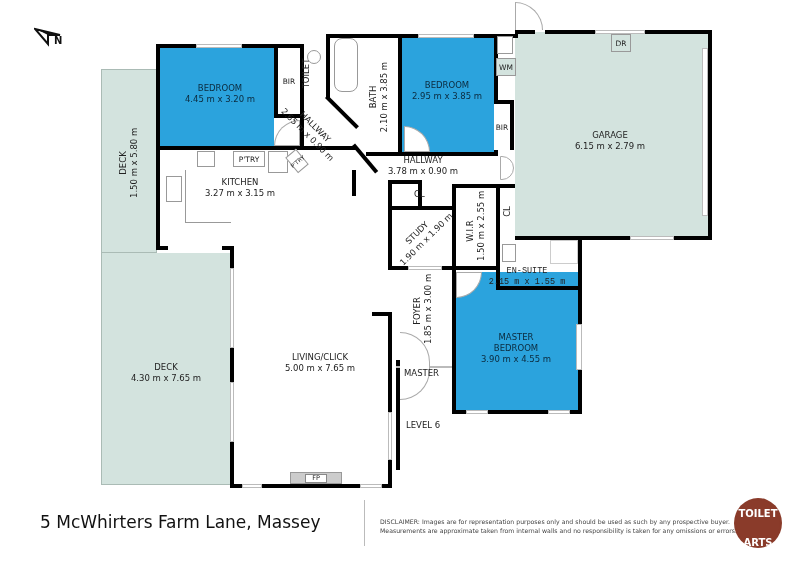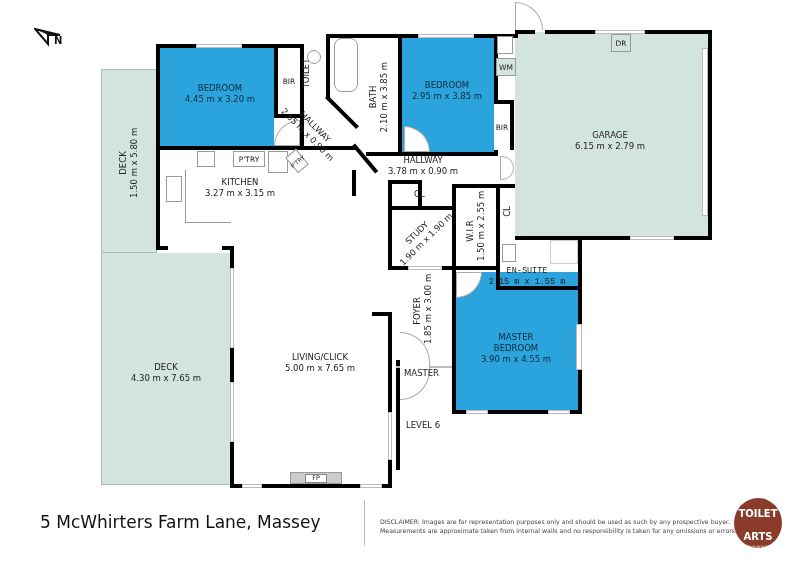--- a/index.html
+++ b/index.html
@@ -248,15 +248,15 @@
 </div>
 
 <div class="footer-title">5 McWhirters Farm Lane, Massey</div>
 <div class="divider"></div>
 <div class="disclaimer">
   <div>DISCLAIMER: Images are for representation purposes only and should be used as such by any prospective buyer.</div>
   <div>Measurements are approximate taken from internal walls and no responsibility is taken for any omissions or errors.</div>
 </div>
 <div class="badge">
   <div class="b1">TOILET</div>
-  <div class="b1" style="margin-top:13px;">ARTS</div>
+  <div class="b1" style="margin-top:19px;">ARTS</div>
   <div class="b2">Photography</div>
 </div>
 
 </body></html>

